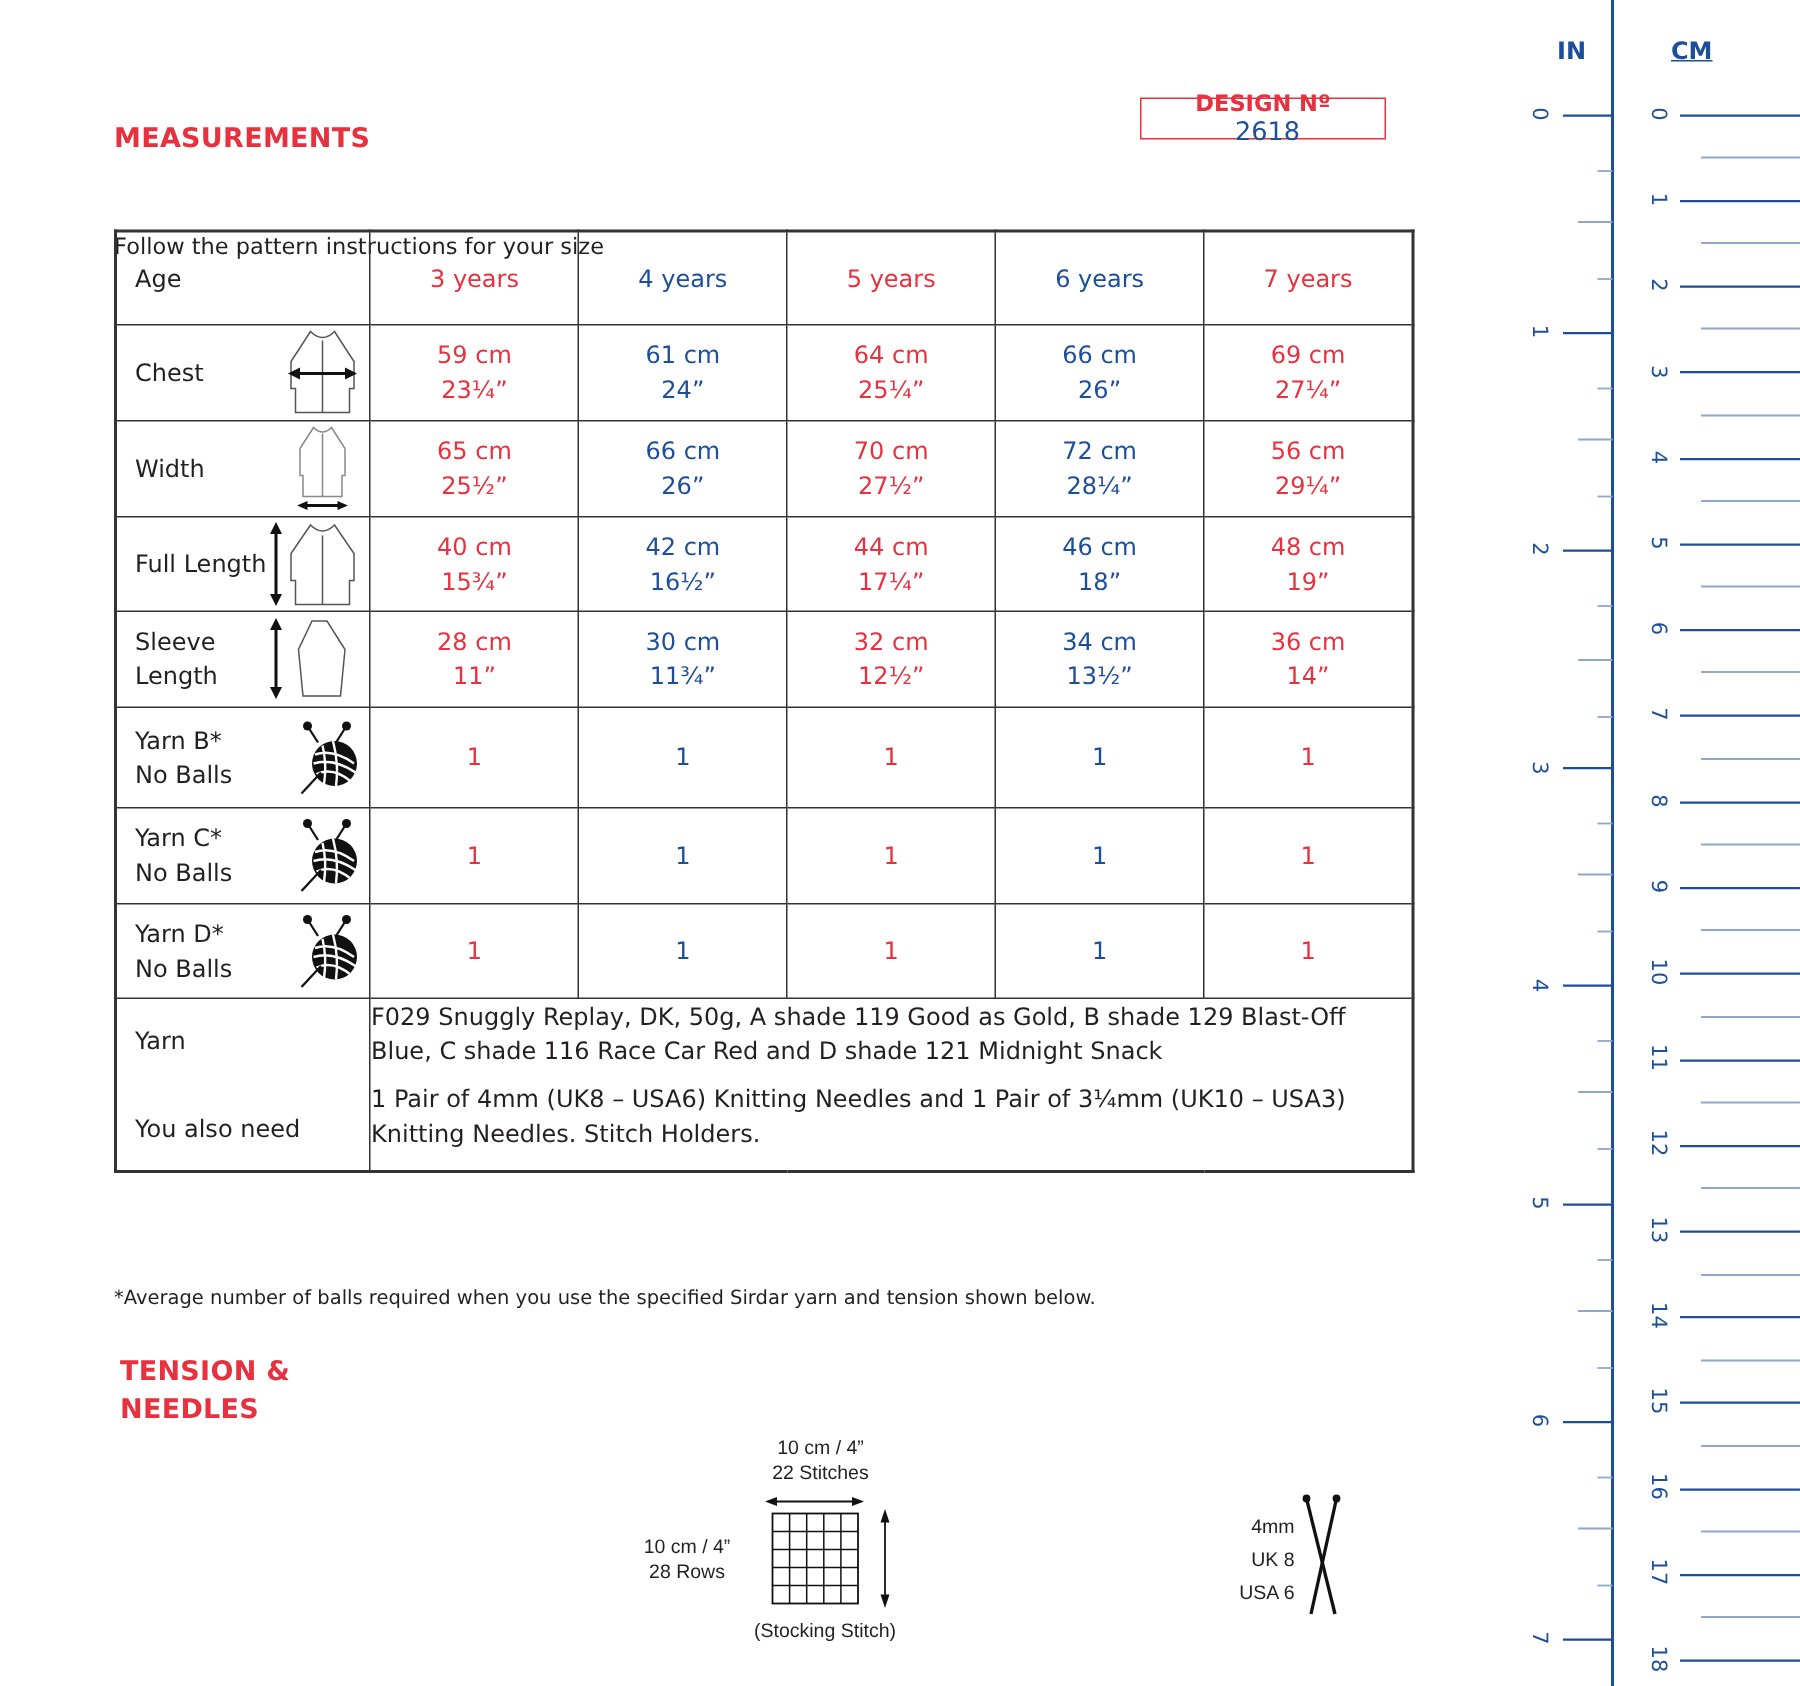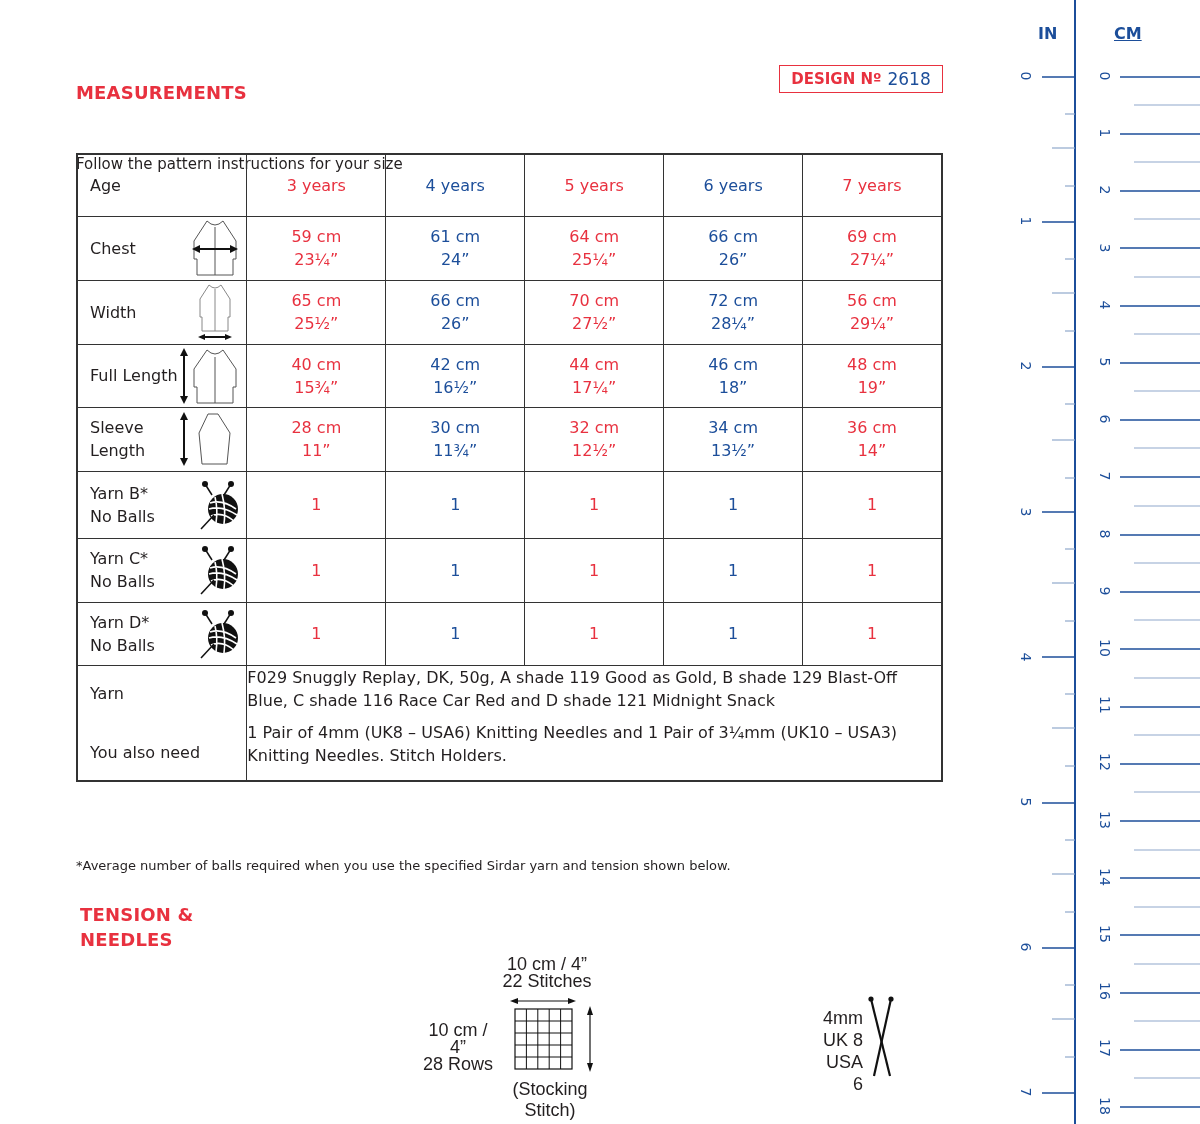--- a/index.html
+++ b/index.html
@@ -12,29 +12,29 @@
   .design-box .num{color:#1c4e9a;margin-left:6px;font-size:17px;}
   table.meas{position:absolute;left:76px;top:153px;width:867px;border-collapse:collapse;border:2px solid #333;}
   table.meas td{border:1.5px solid #333;font-size:16px;padding:0;}
   table.meas td.lab{width:171px;position:relative;padding-left:12px;box-sizing:border-box;line-height:23px;}
   table.meas td.val{text-align:center;line-height:23px;width:139px;}
   .red{color:#e8313f;}
   .blue{color:#1c4e9a;}
   .ico{position:absolute;right:6px;top:50%;transform:translateY(-50%);}
   td.wide{padding:6px 8px;line-height:23px;}
   .footnote{font-size:13px;}
-  .small{font-family:"Liberation Sans",sans-serif;font-size:18px;color:#231f20;text-align:center;}
+  .small{font-family:"Liberation Sans",sans-serif;font-size:13px;color:#231f20;text-align:center;}
   .ruler-text{color:#1c4e9a;font-weight:bold;font-size:16px;}
 </style>
 </head>
 <body>
 
 <div class="abs h-red" style="left:76px;top:82px;">MEASUREMENTS</div>
 <div class="abs subtitle" style="left:76px;top:119px;margin-top:36px;">Follow the pattern instructions for your size</div>
-<div class="abs design-box" style="left:779px;top:65px;">
+<div class="abs design-box" style="left:760px;top:65px;flex-direction:column;">
   <span class="lbl">DESIGN Nº</span>
   <span class="num">2618</span>
 </div>
 
 <table class="meas">
   <tbody>
       <tr style="height:62px">
     <td class="lab">Age</td>
     <td class="val red">3 years</td>
     <td class="val blue">4 years</td>

